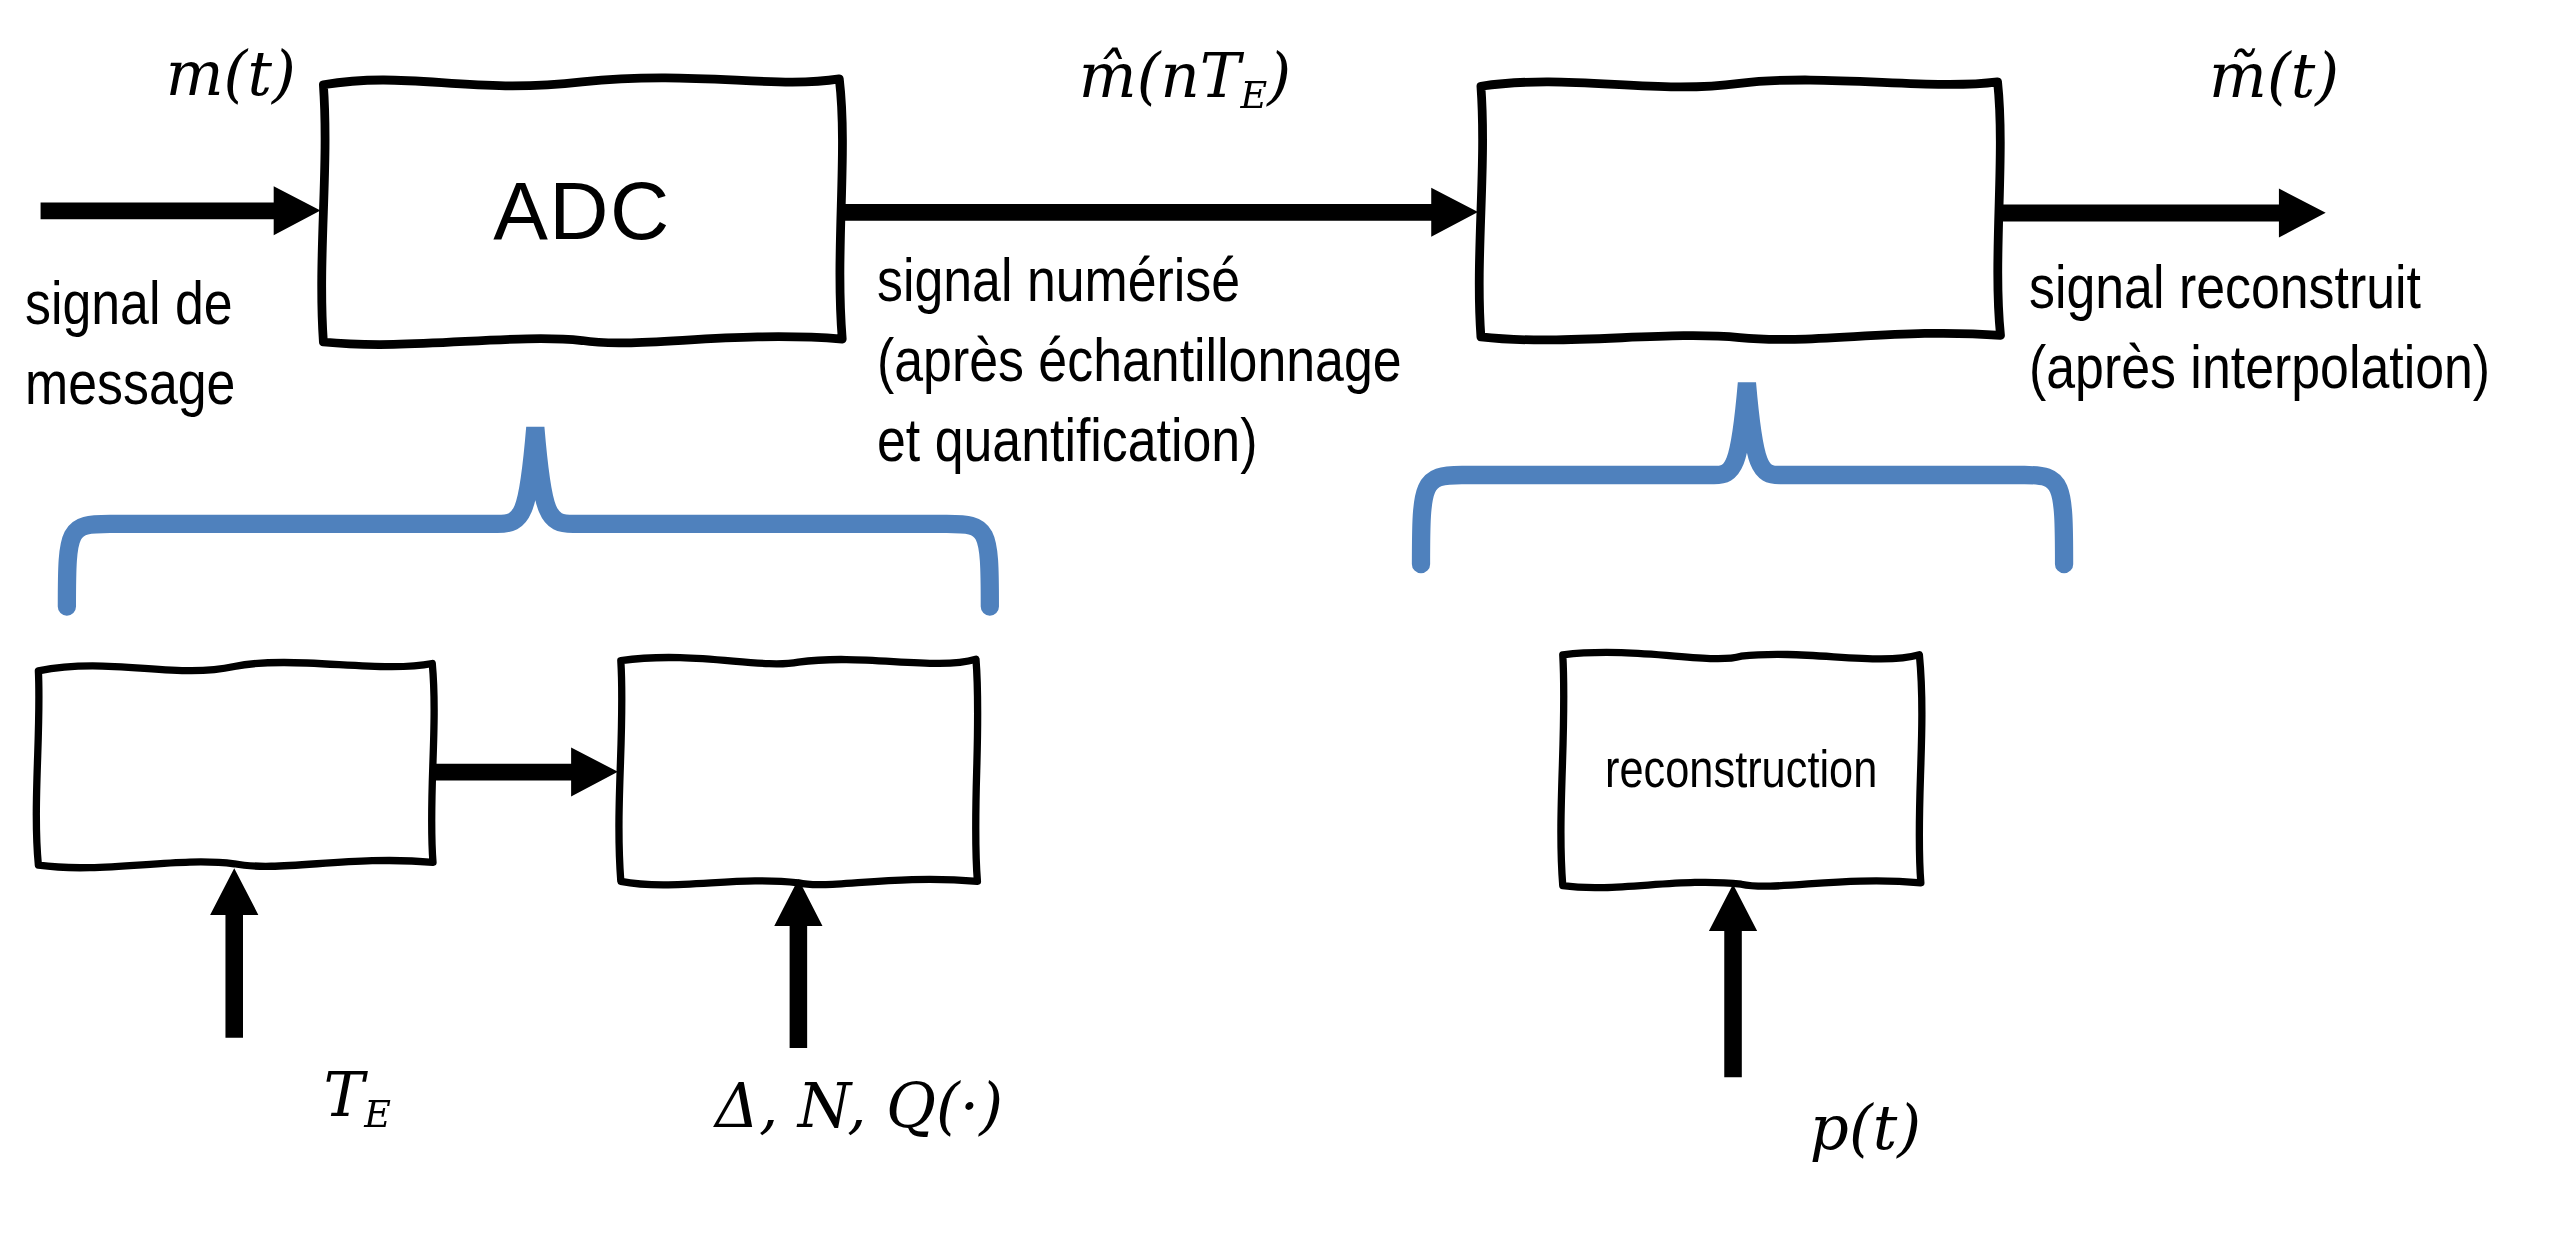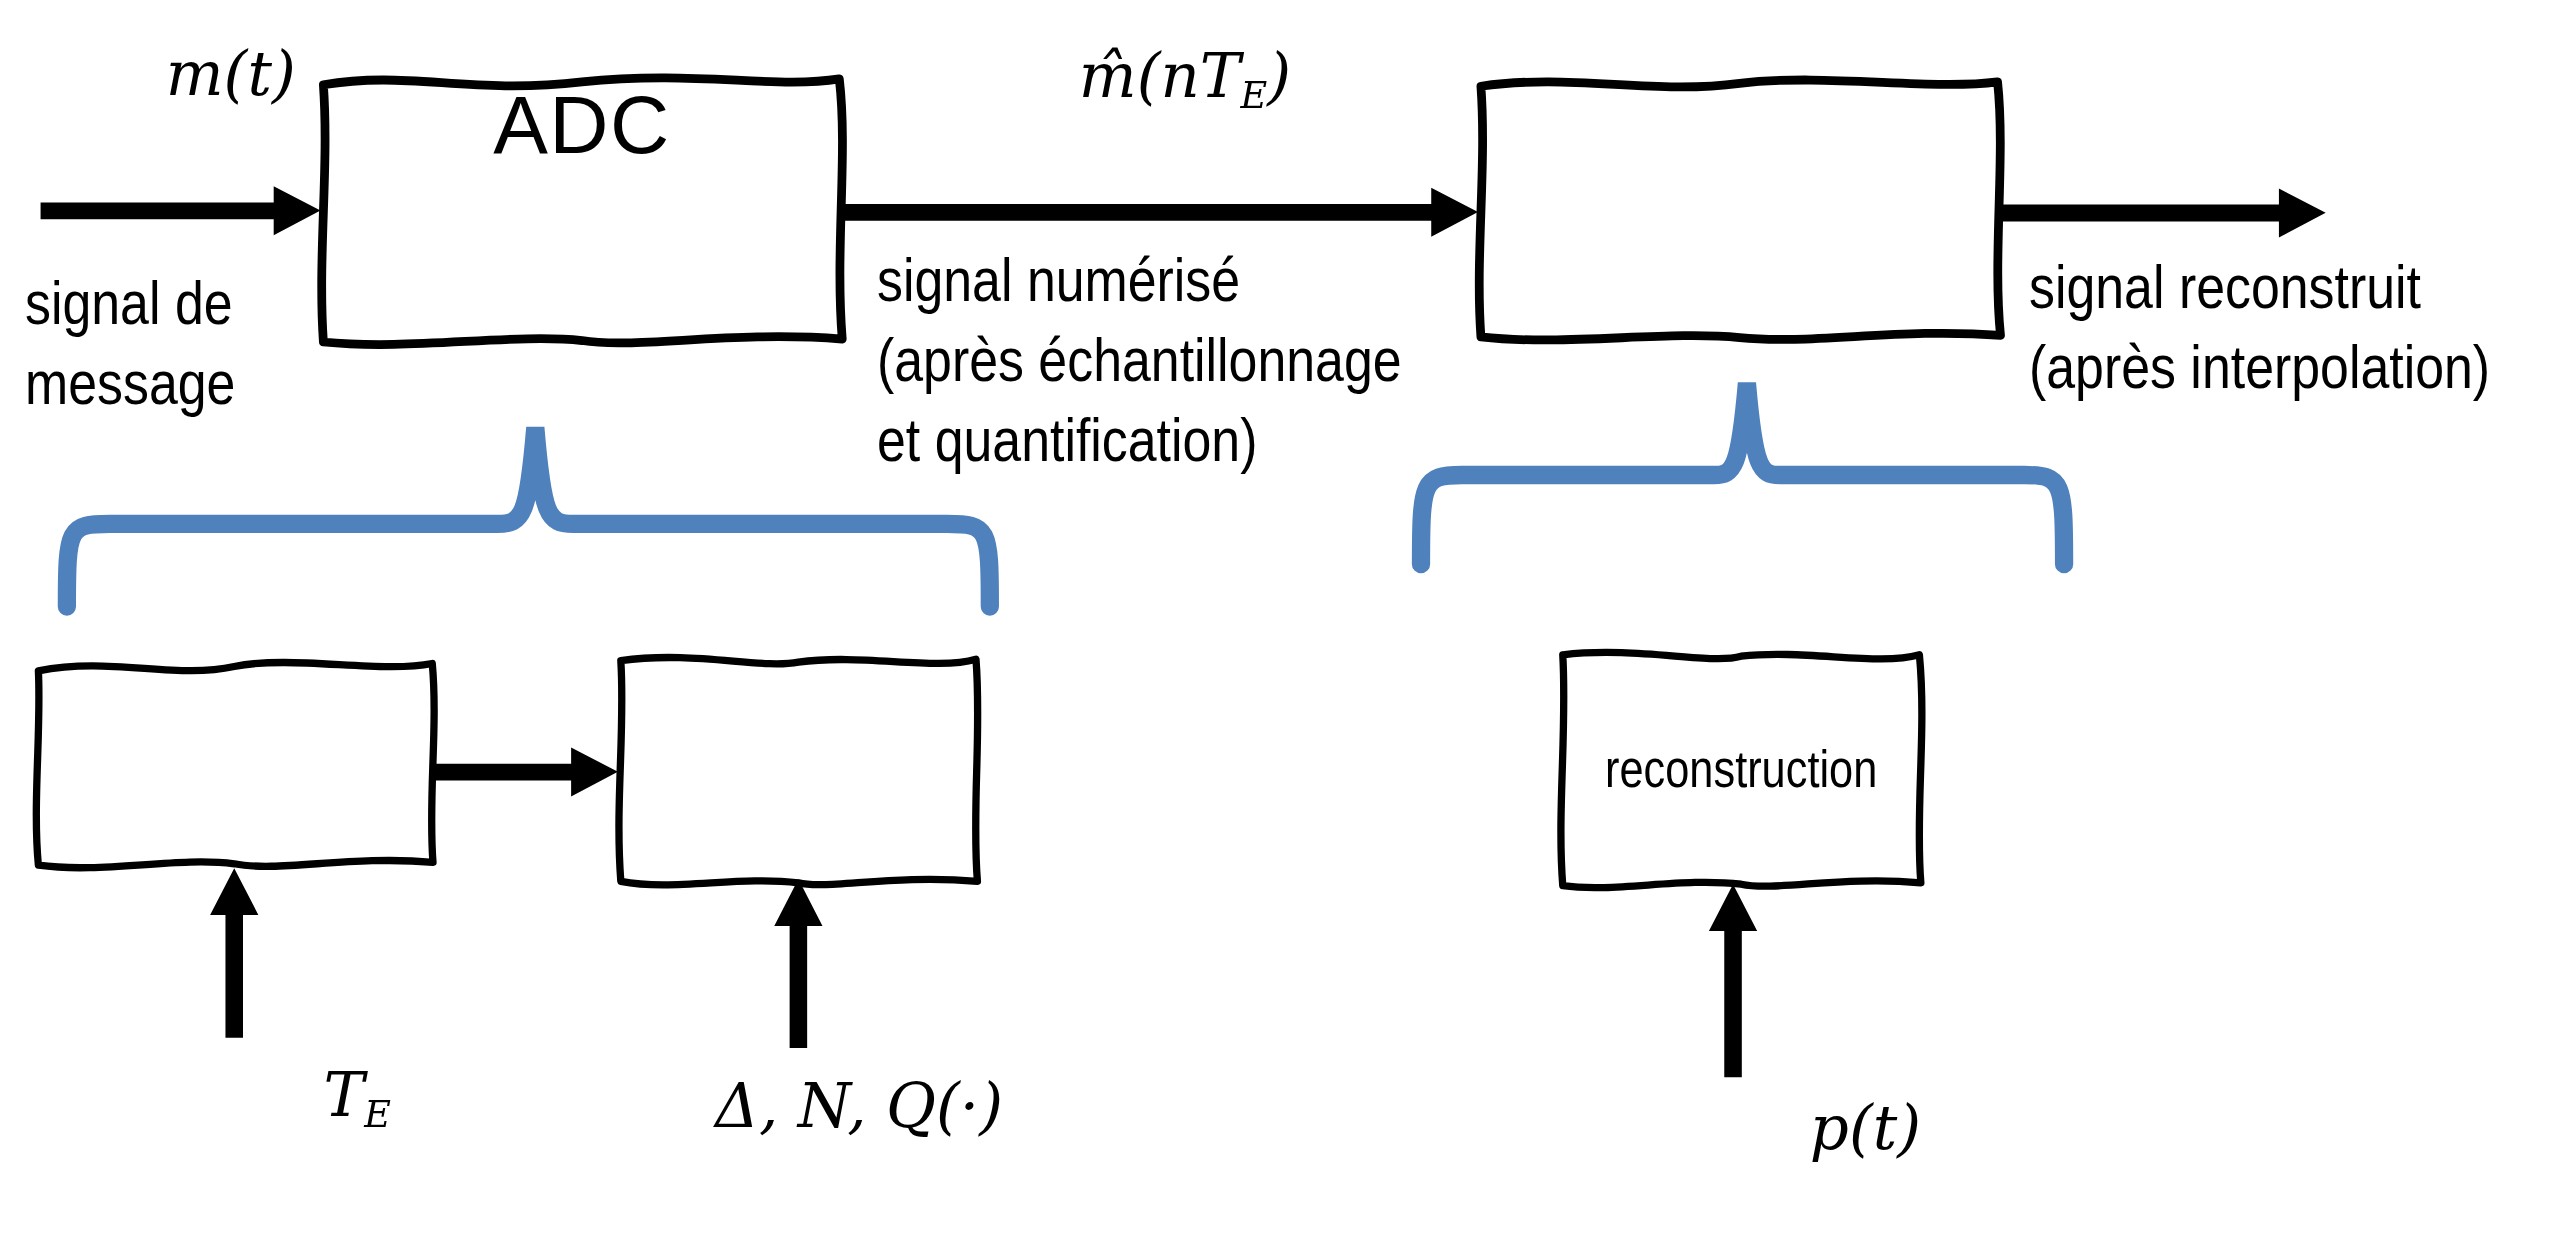--- a/index.html
+++ b/index.html
@@ -26,20 +26,21 @@
   }
   .formula .sub {
     font-size: 0.60em;
     vertical-align: -0.30em;
   }
 
   
   .block-label {
     position: absolute;
     display: flex;
+    align-items: center;
     justify-content: center;
     font-size: 82px;
     letter-spacing: 1.5px;
   }
   .small-block-label {
     position: absolute;
     display: flex;
     align-items: center;
     justify-content: center;
     font-size: 51px;
@@ -106,20 +107,23 @@
   </svg>
 
   <div class="formula" style="left:3.7px; top:40px; width:292px;">
     <span>m(t)</span>
   </div>
 
   <div class="formula" style="left:926px; top:42px; width:365px;">
     <span>m̂(nT</span><span class="sub">E</span><span>)</span>
   </div>
 
+  <div class="formula" style="left:1974px; top:42px; width:365px;">
+    <span>m̃(t)</span>
+  </div>
 
   <div class="block-label" style="left:322px; top:78px; width:520px; height:266px;">
     <span>ADC</span>
   </div>
 
   <div class="caption" style="left:25px; top:263px;">
     <div>signal de</div>
     <div>message</div>
   </div>
 

